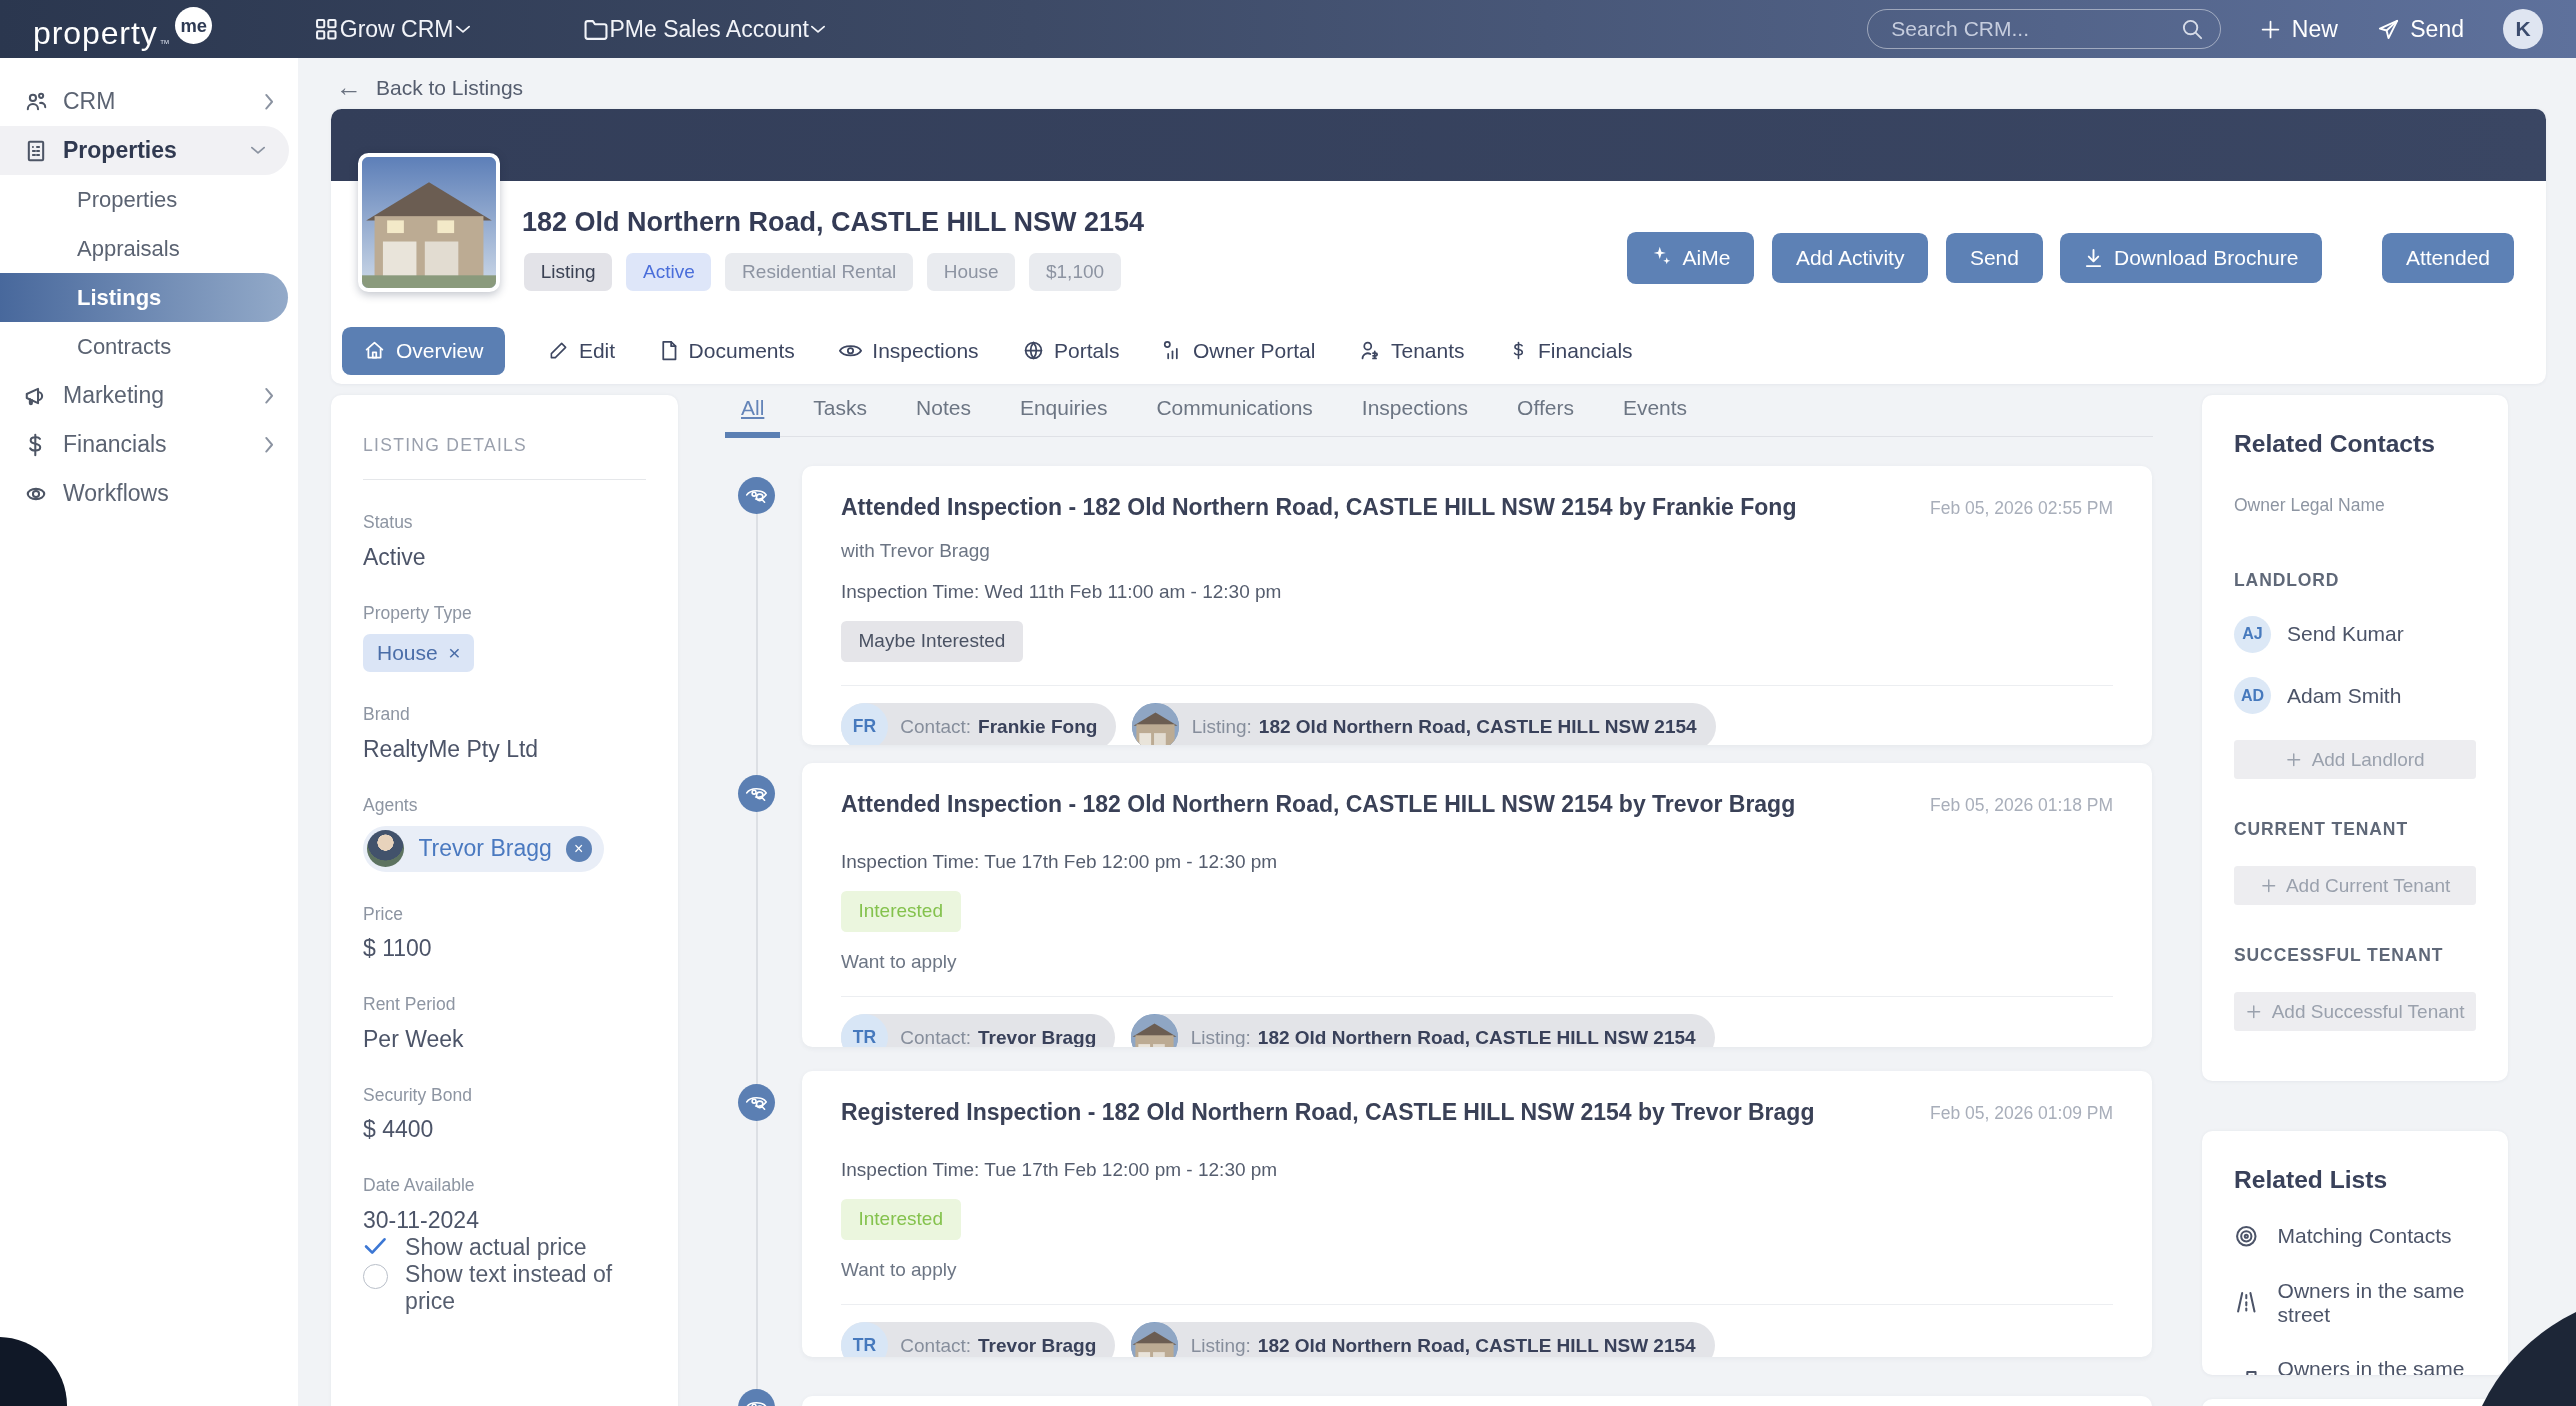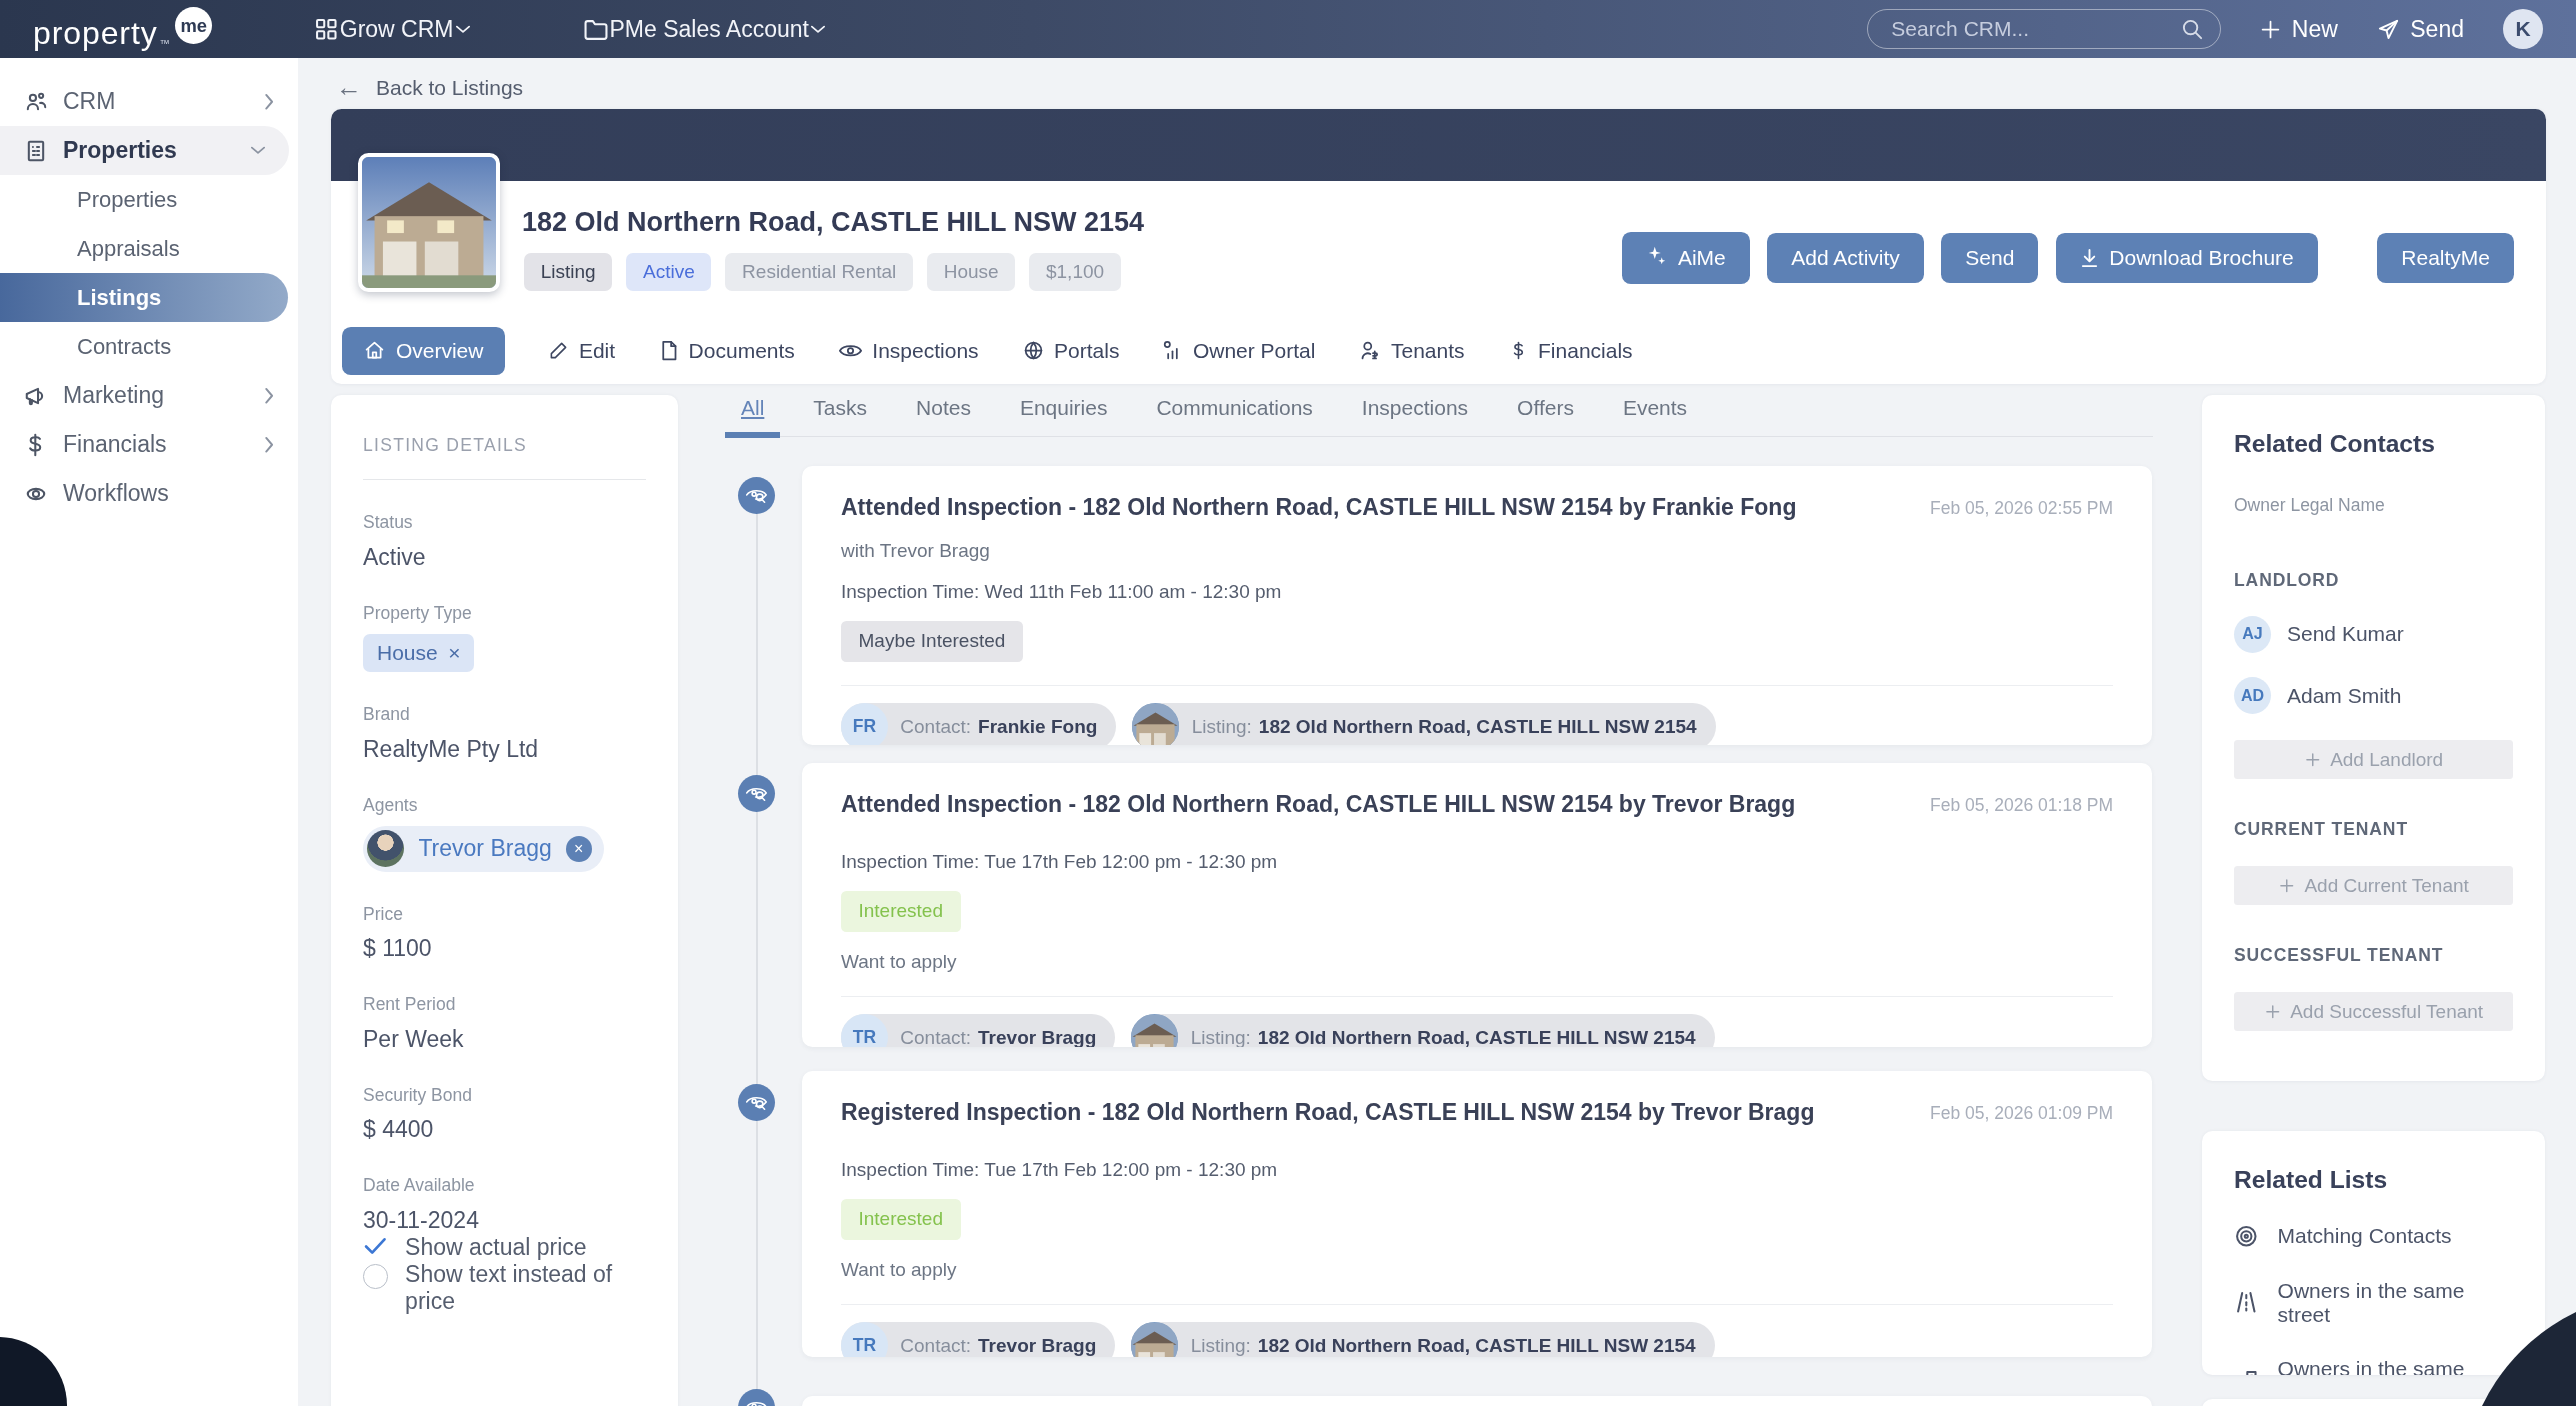--- a/index.html
+++ b/index.html
@@ -125,21 +125,21 @@
   .tl-chips { display:flex; gap:16px; margin-top:17.5px; }
   .pchip { display:flex; align-items:center; background:#e3e4e8; border-radius:876px;
     padding-right:19px; height:47px; cursor:pointer; }
   .pchip .av { width:47px; height:47px; border-radius:50%; background:#d8e6f6; color:#4679bd;
     font-size:17.5px; font-weight:700; display:flex; align-items:center; justify-content:center; margin-right:12.3px; flex:0 0 auto; }
   .pchip .av.img { overflow:hidden; background:#7f9fc6; }
   .pchip .pfx { font-size:19px; color:#868e9c; margin-right:7px; }
   .pchip .nm { font-size:19px; color:#39415a; font-weight:700; }
 
   
-  .rcard { position:absolute; left:2202px; width:343px; background:#fff; border-radius:10.5px;
+  .rcard { position:absolute; left:2202px; width:306px; background:#fff; border-radius:10.5px;
     padding:35px 32px; box-shadow:0 0.9px 3.5px rgba(40,50,80,.06); overflow:hidden; }
   #rc-card { top:395px; height:686px; }
   #rl-card { top:1131px; height:244px; }
   #partial-card { top:1399px; height:35px; padding:0; }
   .rc-title { font-size:24.6px; font-weight:700; color:#39415a; }
   .rc-sub { font-size:17.5px; color:#8d95a2; margin-top:37px; }
   .rc-sec { font-size:17.5px; font-weight:700; color:#5f6878; letter-spacing:0.9px; margin-top:54px; }
   .rc-sec.mt-med { margin-top:40px; }
   .contact-row { display:flex; align-items:center; gap:16px; margin-top:24.6px; cursor:pointer; }
   .contact-row .av { width:37px; height:37px; border-radius:50%; background:#dce8f6; color:#4679bd;
@@ -366,21 +366,21 @@
       <span>
           <svg class="ic" width="19" height="21" viewBox="0 0 20 22">
             <line x1="10" y1="2" x2="10" y2="13"></line>
             <polyline points="5,9 10,14 15,9"></polyline>
             <line x1="3" y1="19" x2="17" y2="19"></line>
           </svg>
         </span>
       <span>Download Brochure</span>
     </button>
     <button class="btn gap-left">
-      <span>RealtyMe</span>
+      <span>Attended</span>
     </button>
   </div>
   <div class="tab-row">
     <div class="tab active">
       <span>
           <svg class="ic" width="21" height="21" viewBox="0 0 24 24">
             <path d="M3 11 L12 3 l9 8"></path>
             <path d="M5 10 v10 h14 v-10"></path>
             <rect x="10" y="14" width="4" height="6"></rect>
           </svg>

